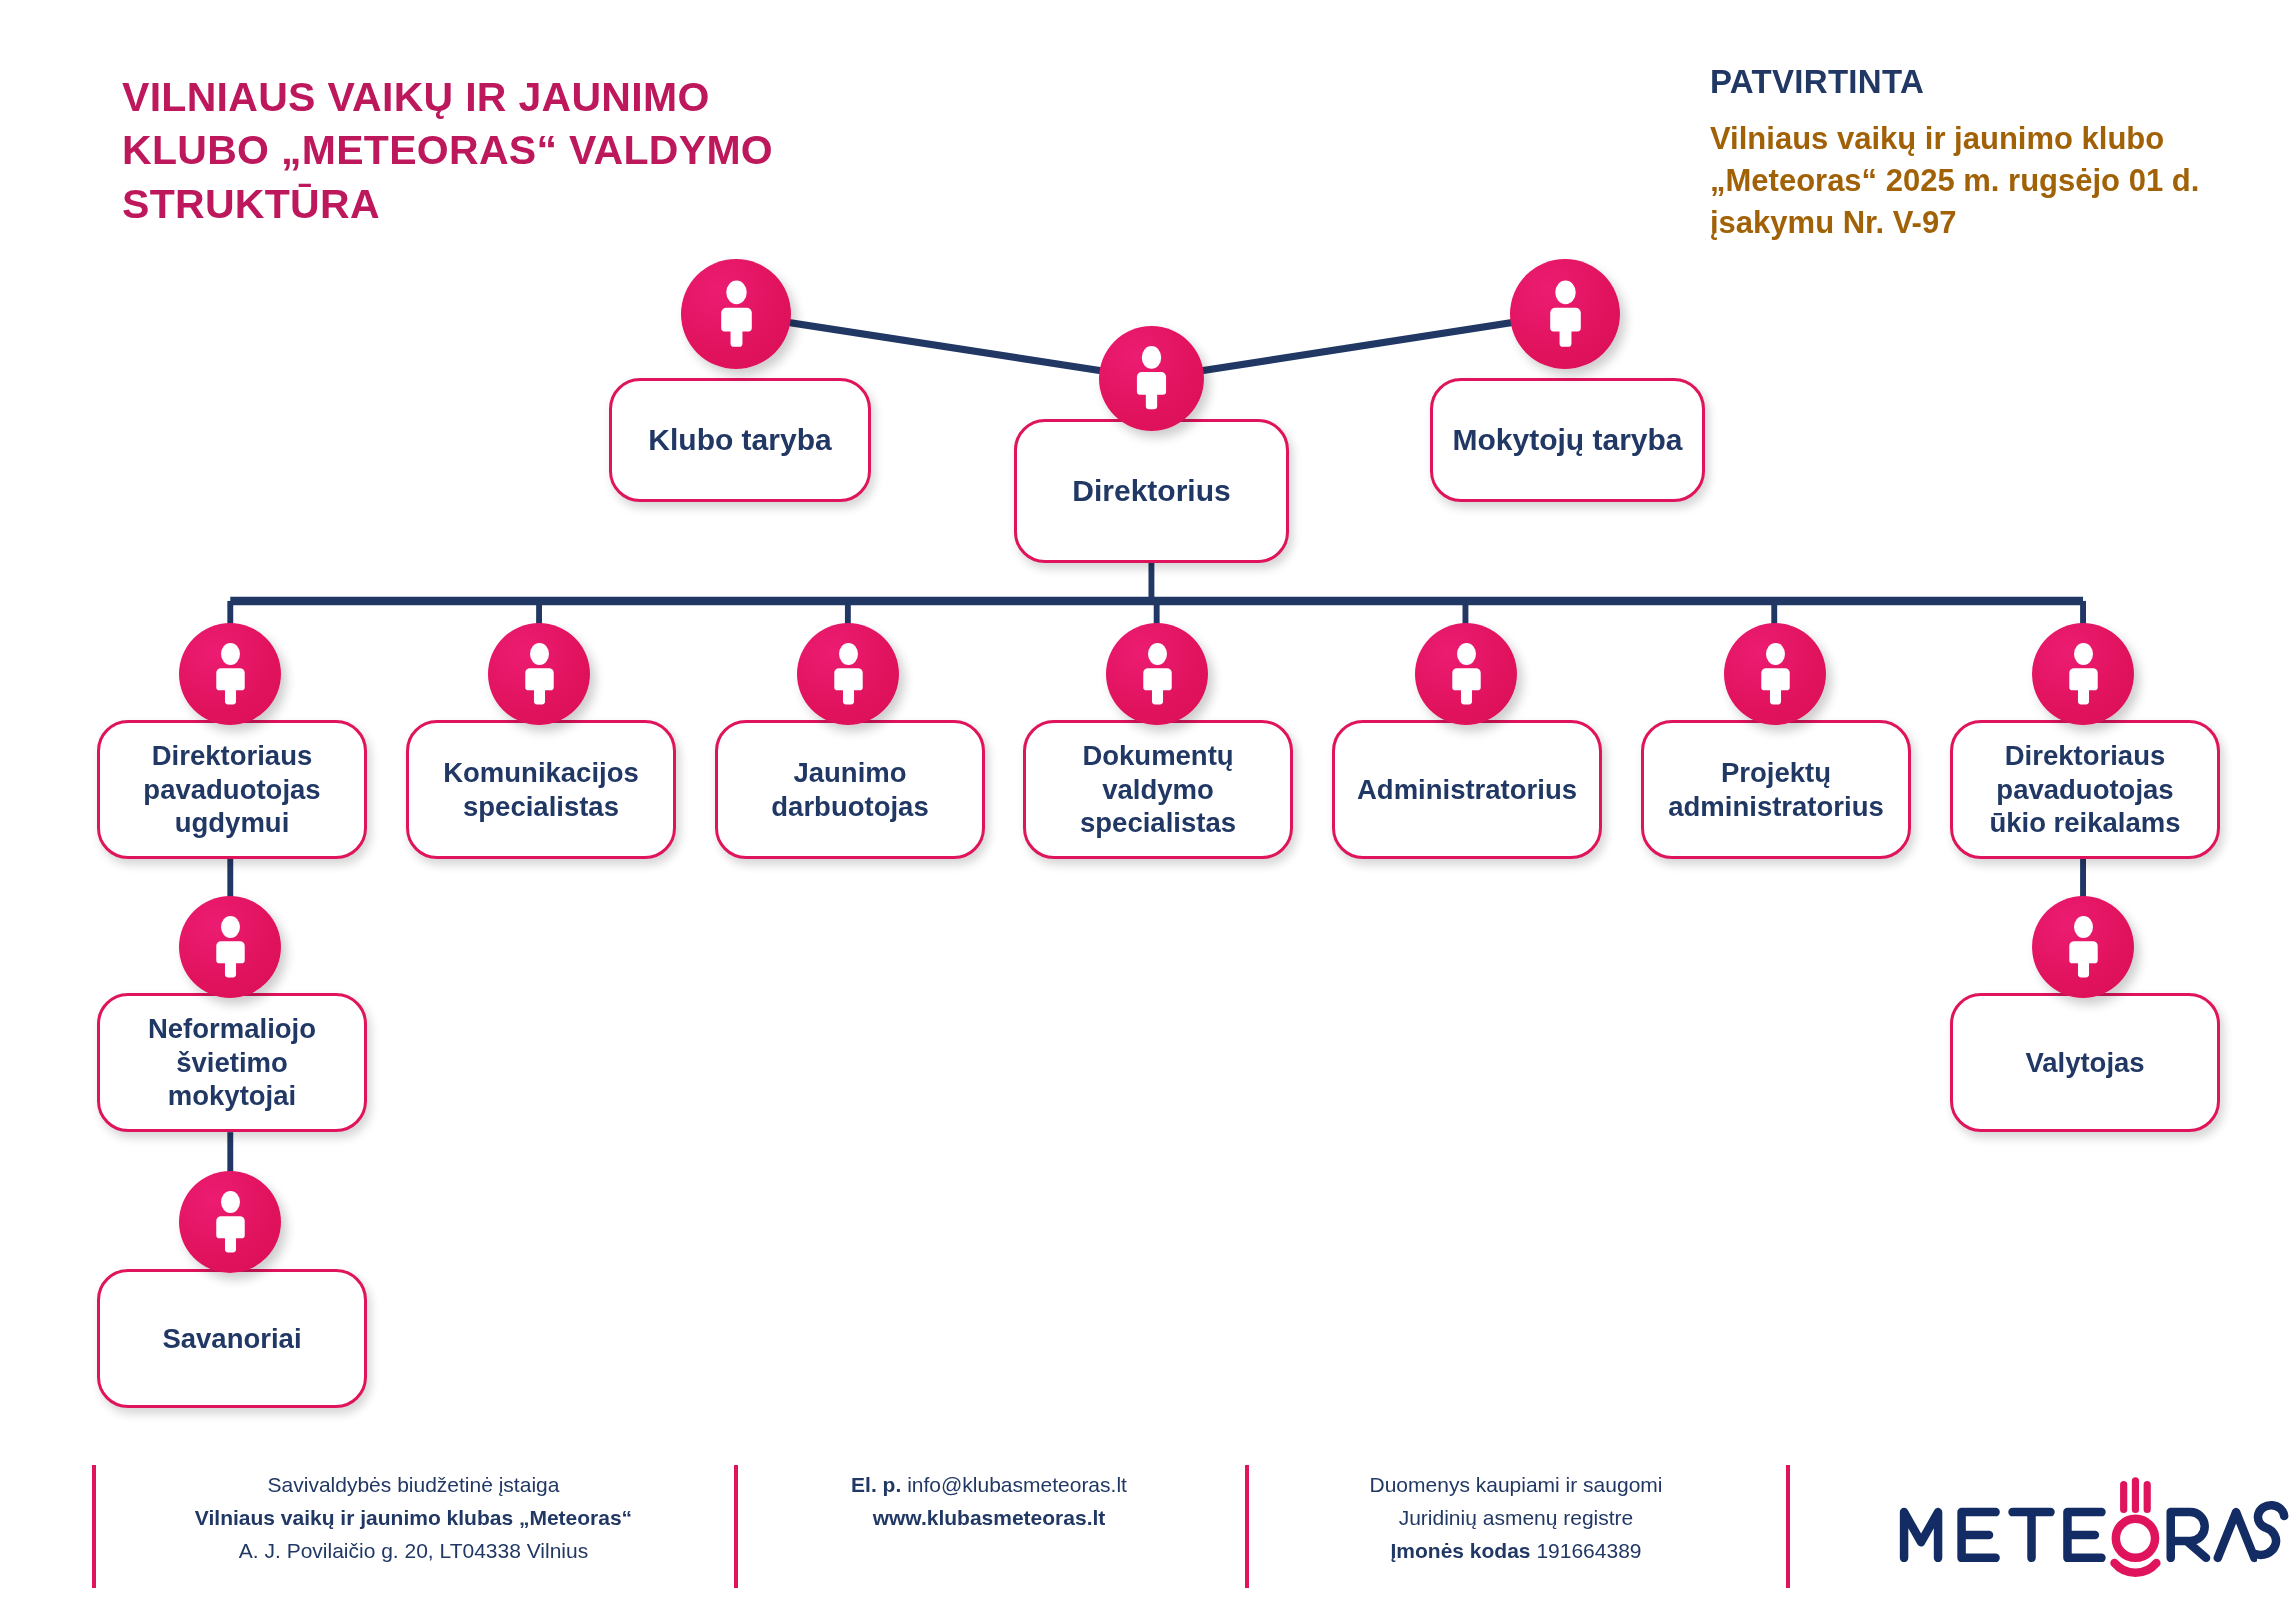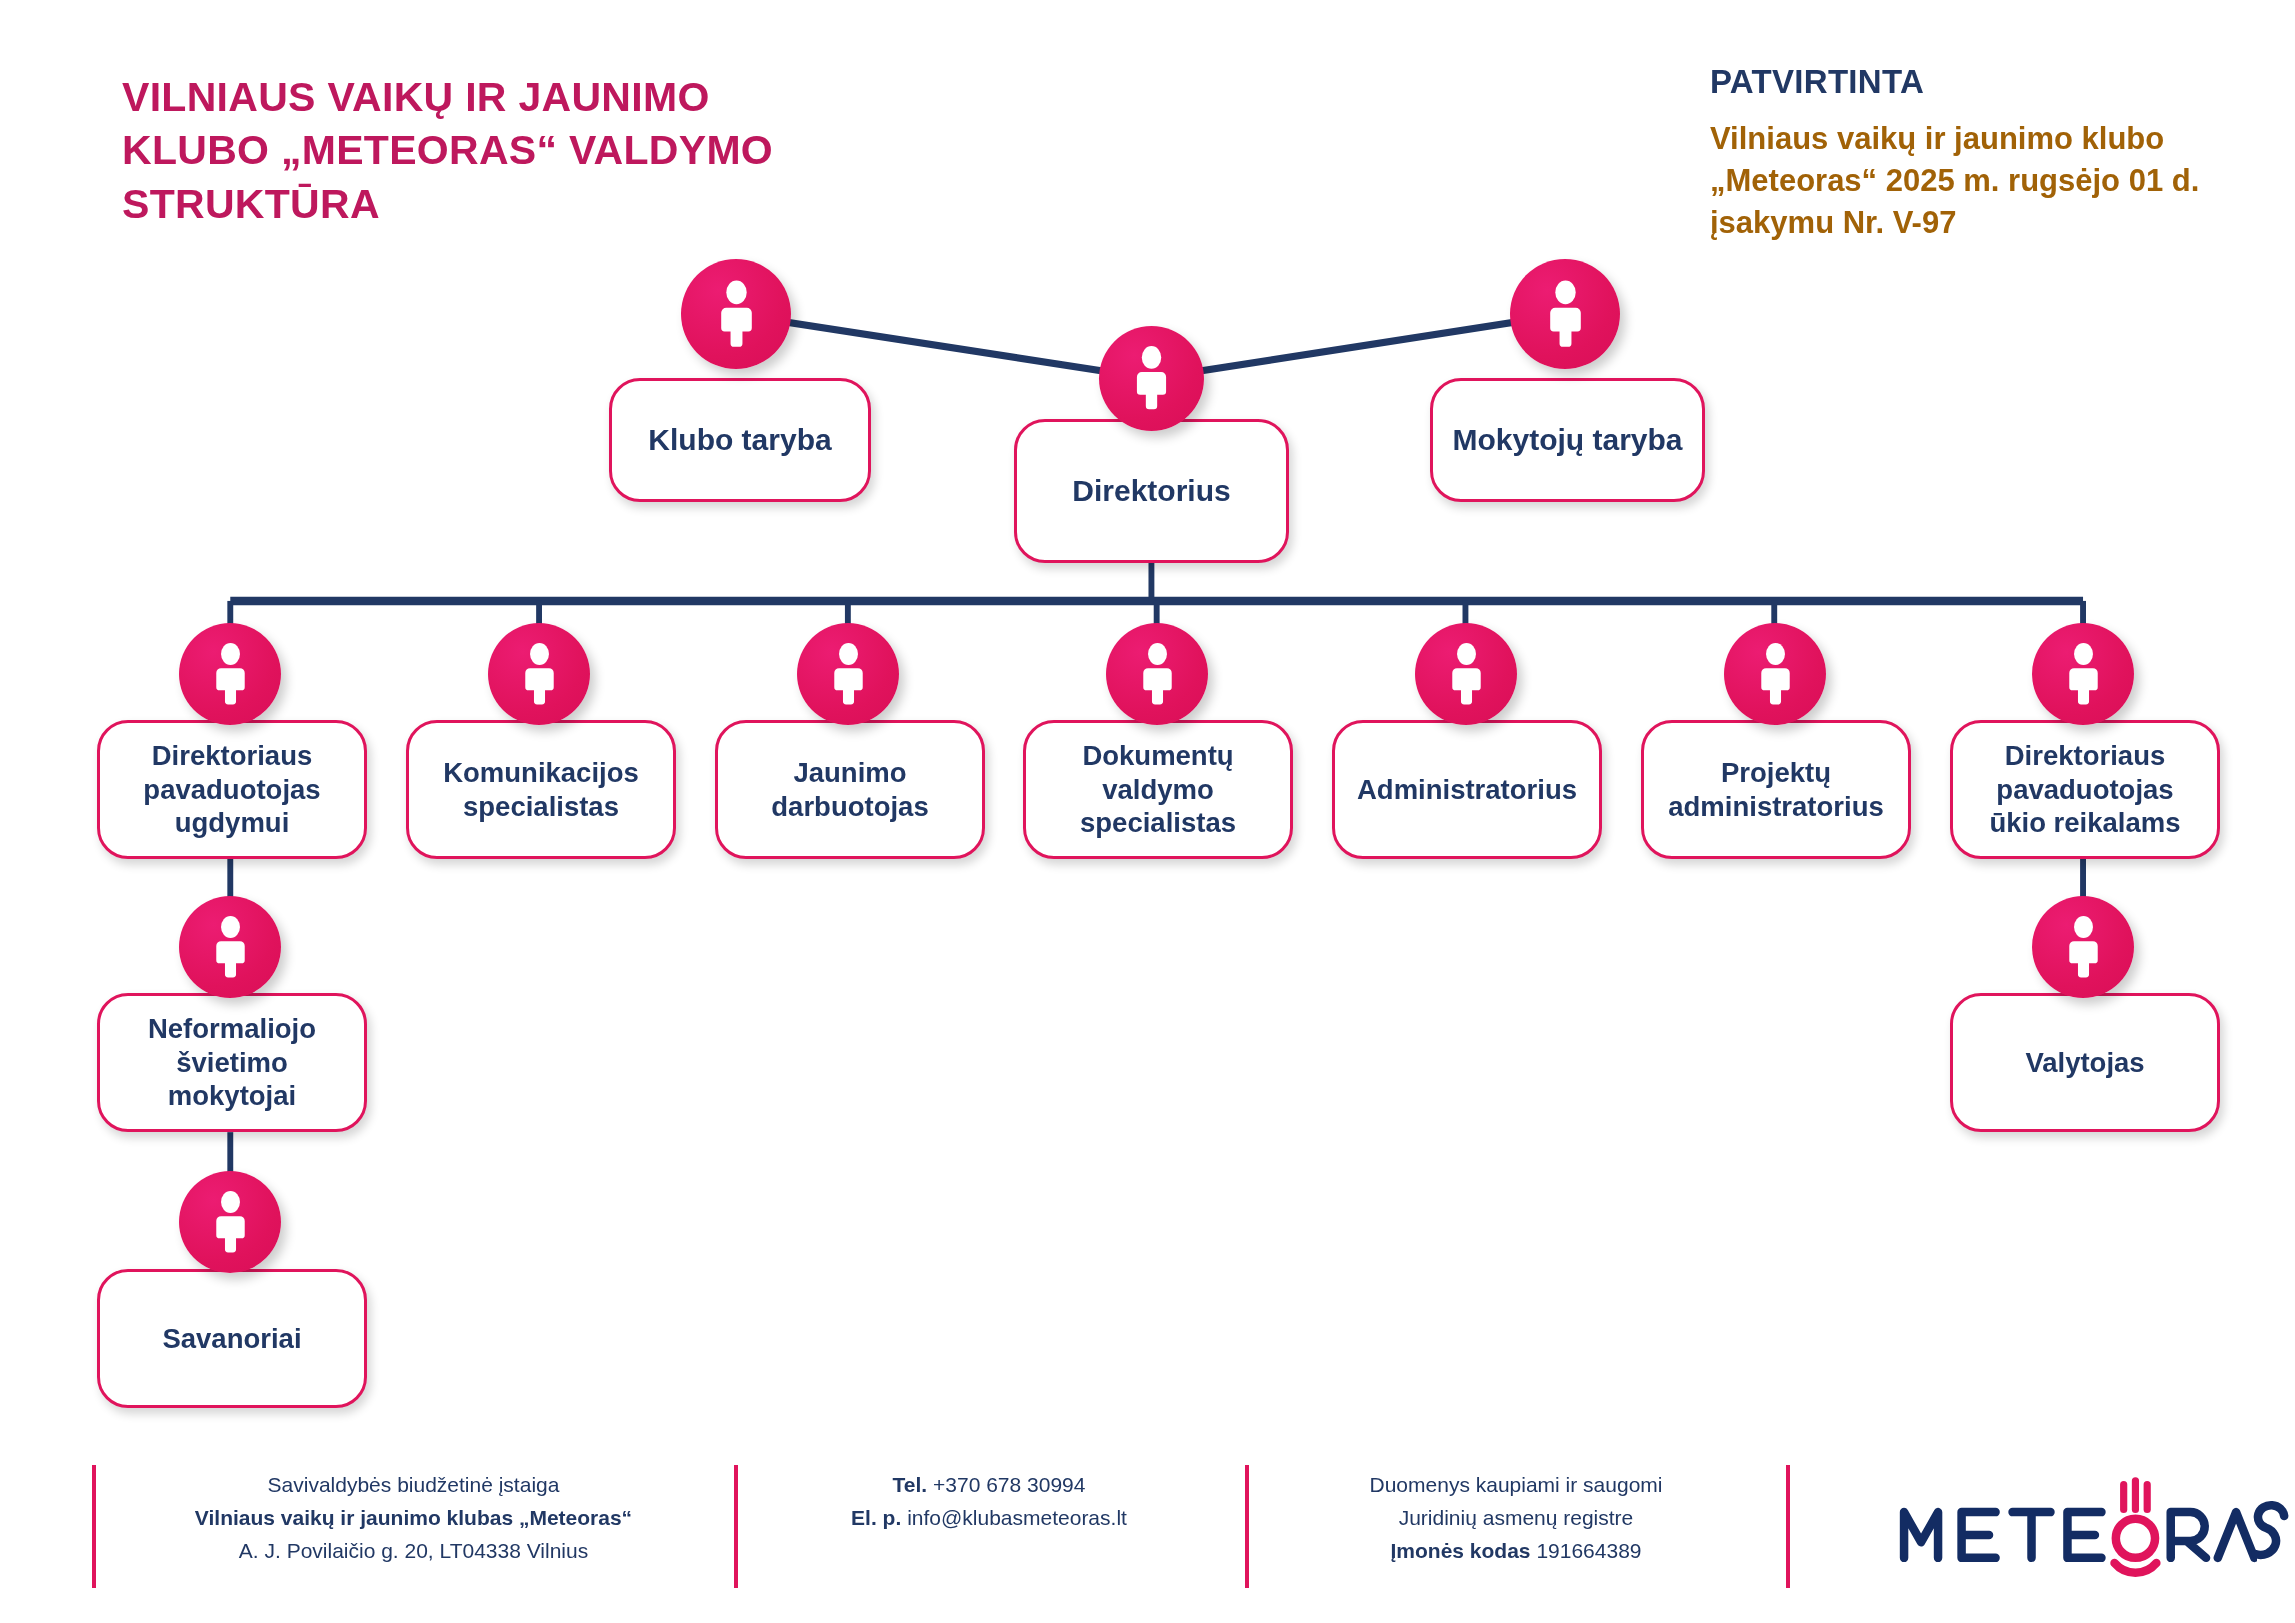--- a/index.html
+++ b/index.html
@@ -290,22 +290,22 @@
     <div class="f-div" style="left:734px;"></div>
     <div class="f-div" style="left:1245px;"></div>
     <div class="f-div" style="left:1786px;"></div>
 
     <div class="f-col" style="left:92px; width:643px;">
         <div class="f-line">Savivaldybės biudžetinė įstaiga</div>
         <div class="f-line f-strong">Vilniaus vaikų ir jaunimo klubas „Meteoras“</div>
         <div class="f-line">A. J. Povilaičio g. 20, LT04338 Vilnius</div>
       </div>
     <div class="f-col" style="left:734px; width:510px;">
-        <div class="f-line"><span class="f-strong">Tel.</span><span> +370 678 30994</span></div>
         <div class="f-line"><span class="f-strong">El. p.</span><span> info@klubasmeteoras.lt</span></div>
+        <div class="f-line f-strong">www.klubasmeteoras.lt</div>
       </div>
     <div class="f-col" style="left:1245px; width:542px;">
         <div class="f-line">Duomenys kaupiami ir saugomi</div>
         <div class="f-line">Juridinių asmenų registre</div>
         <div class="f-line"><span class="f-strong">Įmonės kodas</span><span> 191664389</span></div>
       </div>
 
     <div id="logo">
       <svg width="366" height="105" viewBox="0 0 560 160" xmlns="http://www.w3.org/2000/svg" aria-label="METEORAS">
         <g fill="none" stroke="#132C63" stroke-width="13" stroke-linecap="round" stroke-linejoin="round">

